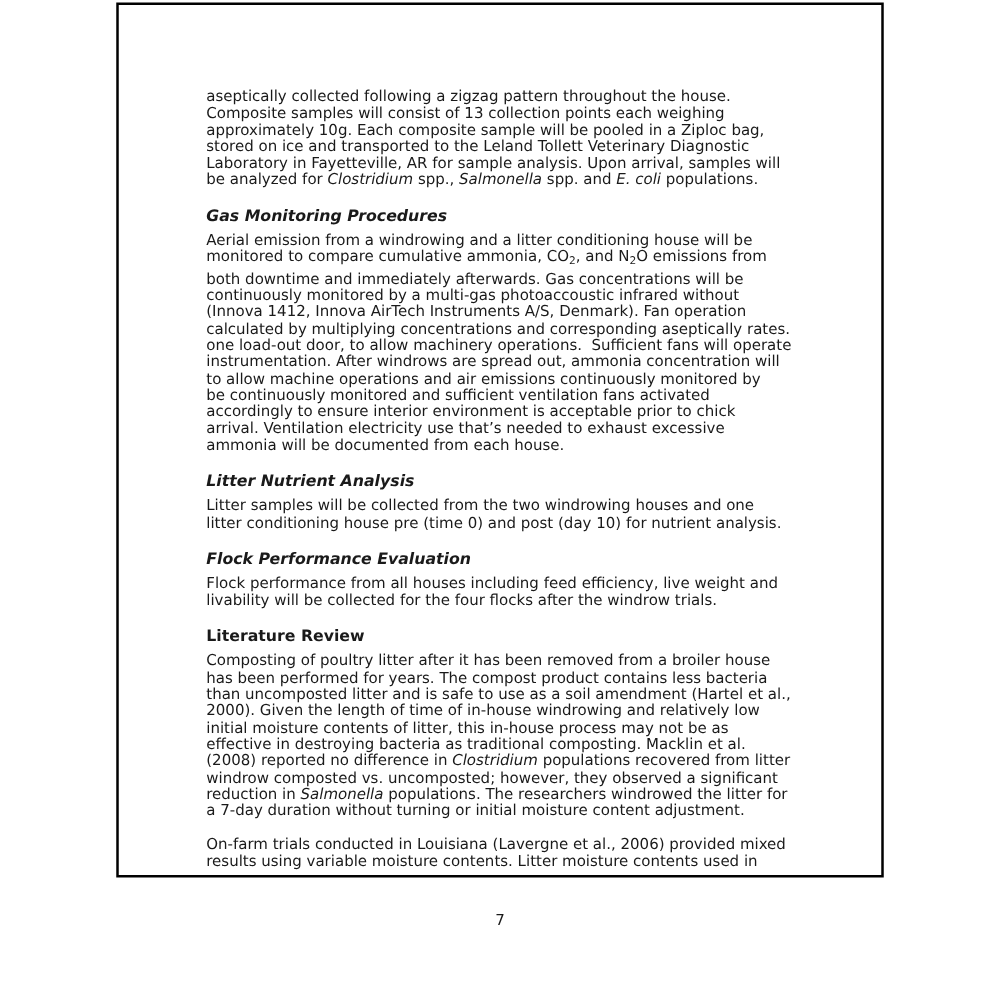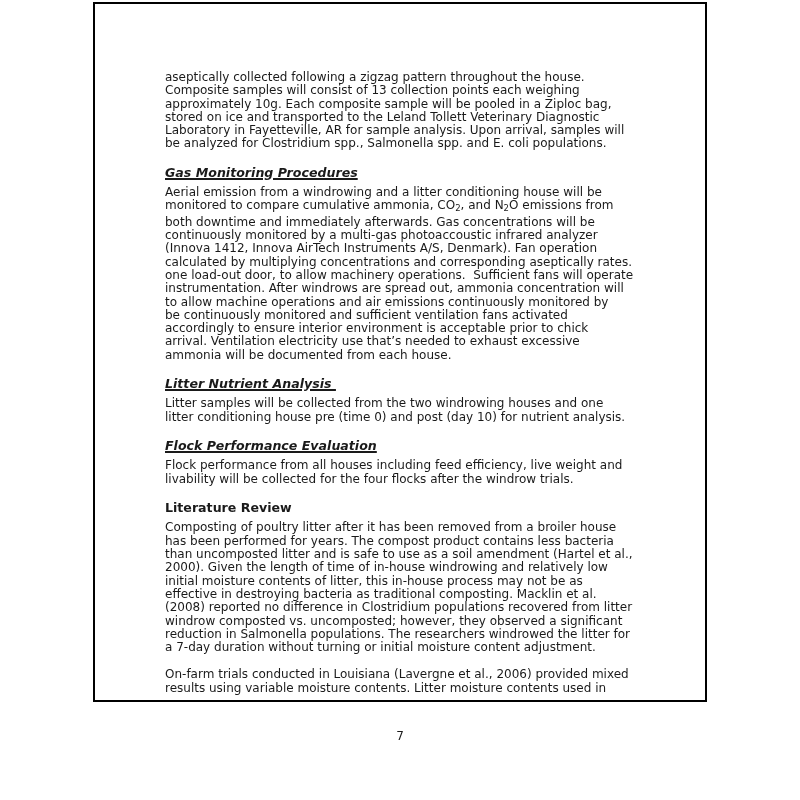--- a/index.html
+++ b/index.html
@@ -15,23 +15,23 @@
     position:absolute;left:70px;top:67px;width:484px;
   }
   .para{margin:0 0 14px 0;}
   .ln{
     white-space:pre;font-size:12px;line-height:13.3px;
   }
   .heading{
     margin:15px 0 7px 0;font-weight:bold;font-size:12.6px;line-height:13.4px;white-space:pre;
   }
   .heading.bold-italic-underline .htext{
-    font-style:italic;text-decoration:underline;text-decoration-thickness:1.5px;
+    font-style:italic;text-decoration-thickness:1.5px;
   }
-  .it{}
+  .it{font-style:italic;}
   .sub{font-size:8.5px;vertical-align:-2px;}
   .pageno{
     position:absolute;left:0;width:100%;top:726px;text-align:center;
     font-size:12px;line-height:13.3px;
   }
 </style>
 </head>
 <body>
 
 <div class="page">
@@ -42,21 +42,21 @@
         <div class="ln">approximately 10g. Each composite sample will be pooled in a Ziploc bag,</div>
         <div class="ln">stored on ice and transported to the Leland Tollett Veterinary Diagnostic</div>
         <div class="ln">Laboratory in Fayetteville, AR for sample analysis. Upon arrival, samples will</div>
         <div class="ln">be analyzed for <span class="it">Clostridium</span> spp., <span class="it">Salmonella</span> spp. and <span class="it">E. coli</span> populations.</div>
       </div>
       <div class="heading bold-italic-underline"><span class="htext">Gas Monitoring Procedures</span></div>
       <div class="para">
         <div class="ln">Aerial emission from a windrowing and a litter conditioning house will be</div>
         <div class="ln">monitored to compare cumulative ammonia, CO<span class="sub">2</span>, and N<span class="sub">2</span>O emissions from</div>
         <div class="ln">both downtime and immediately afterwards. Gas concentrations will be</div>
-        <div class="ln">continuously monitored by a multi-gas photoaccoustic infrared analyzer</div>
+        <div class="ln">continuously monitored by a multi-gas photoaccoustic infrared without</div>
         <div class="ln">(Innova 1412, Innova AirTech Instruments A/S, Denmark). Fan operation</div>
         <div class="ln">calculated by multiplying concentrations and corresponding aseptically rates.</div>
         <div class="ln">one load-out door, to allow machinery operations.  Sufficient fans will operate</div>
         <div class="ln">instrumentation. After windrows are spread out, ammonia concentration will</div>
         <div class="ln">to allow machine operations and air emissions continuously monitored by</div>
         <div class="ln">be continuously monitored and sufficient ventilation fans activated</div>
         <div class="ln">accordingly to ensure interior environment is acceptable prior to chick</div>
         <div class="ln">arrival. Ventilation electricity use that’s needed to exhaust excessive</div>
         <div class="ln">ammonia will be documented from each house.</div>
       </div>

